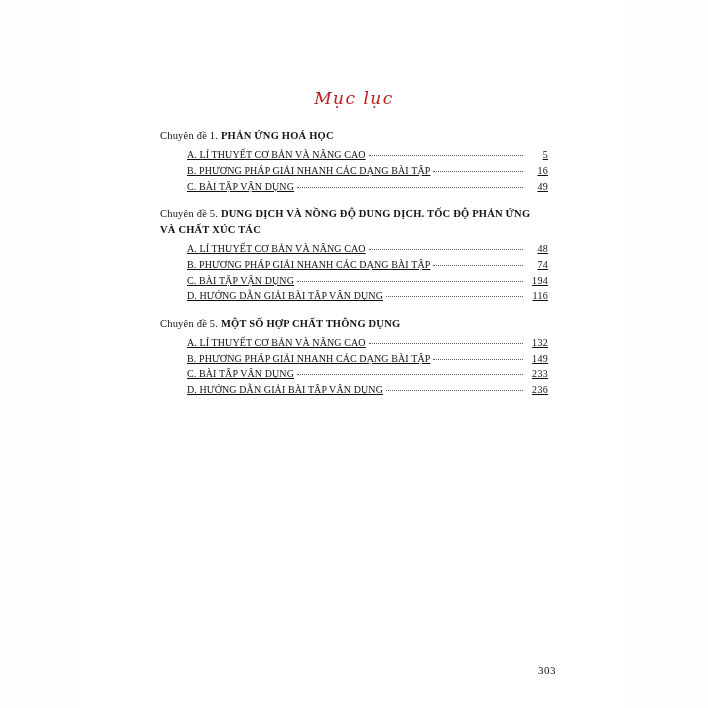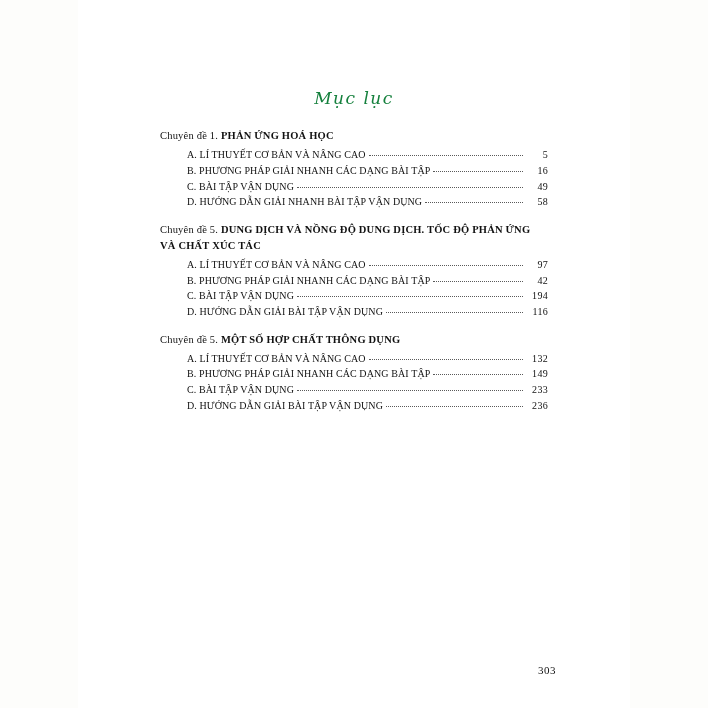--- a/index.html
+++ b/index.html
@@ -30,21 +30,21 @@
     background: #ffffff;
     box-sizing: border-box;
   }
   .toc-title {
     text-align: center;
     margin-top: 88px;
     font-family: "DejaVu Serif", serif;
     font-style: italic;
     font-size: 17px;
     letter-spacing: 1.5px;
-    color: #15803d;
+    color: #b91c1c;
   }
   .toc {
     margin-top: 20px;
     padding-left: 82px;
     padding-right: 82px;
   }
   .chapter {
     margin-top: 12px;
   }
   .chapter-title {
@@ -64,20 +64,21 @@
     margin-top: 3px;
   }
   .entry {
     display: flex;
     align-items: baseline;
     font-size: 10px;
     padding: 2.4px 0;
     padding-left: 27px;
     color: #111;
     letter-spacing: 0.1px;
+    text-decoration: underline;
   }
   .entry-label {
     white-space: nowrap;
   }
   .entry-dots {
     flex: 1 1 auto;
     margin: 0 3px;
     border-bottom: 1px dotted #5a5a5a;
     position: relative;
     top: -2px;
@@ -119,40 +120,35 @@
           <div class="entry">
             <span class="entry-label">B. PHƯƠNG PHÁP GIẢI NHANH CÁC DẠNG BÀI TẬP</span>
             <span class="entry-dots"></span>
             <span class="entry-page">16</span>
           </div>
           <div class="entry">
             <span class="entry-label">C. BÀI TẬP VẬN DỤNG</span>
             <span class="entry-dots"></span>
             <span class="entry-page">49</span>
           </div>
-          <div class="entry">
-            <span class="entry-label">D. HƯỚNG DẪN GIẢI NHANH BÀI TẬP VẬN DỤNG</span>
-            <span class="entry-dots"></span>
-            <span class="entry-page">58</span>
-          </div>
         </div>
       </div>
 
       <div class="chapter">
         <div class="chapter-title"><span class="lead">Chuyên đề 5. </span><span class="strong">DUNG DỊCH VÀ NỒNG ĐỘ DUNG DỊCH. TỐC ĐỘ PHẢN ỨNG VÀ CHẤT XÚC TÁC</span></div>
         <div class="entries">
           <div class="entry">
             <span class="entry-label">A. LÍ THUYẾT CƠ BẢN VÀ NÂNG CAO</span>
             <span class="entry-dots"></span>
-            <span class="entry-page">97</span>
+            <span class="entry-page">48</span>
           </div>
           <div class="entry">
             <span class="entry-label">B. PHƯƠNG PHÁP GIẢI NHANH CÁC DẠNG BÀI TẬP</span>
             <span class="entry-dots"></span>
-            <span class="entry-page">42</span>
+            <span class="entry-page">74</span>
           </div>
           <div class="entry">
             <span class="entry-label">C. BÀI TẬP VẬN DỤNG</span>
             <span class="entry-dots"></span>
             <span class="entry-page">194</span>
           </div>
           <div class="entry">
             <span class="entry-label">D. HƯỚNG DẪN GIẢI BÀI TẬP VẬN DỤNG</span>
             <span class="entry-dots"></span>
             <span class="entry-page">116</span>

